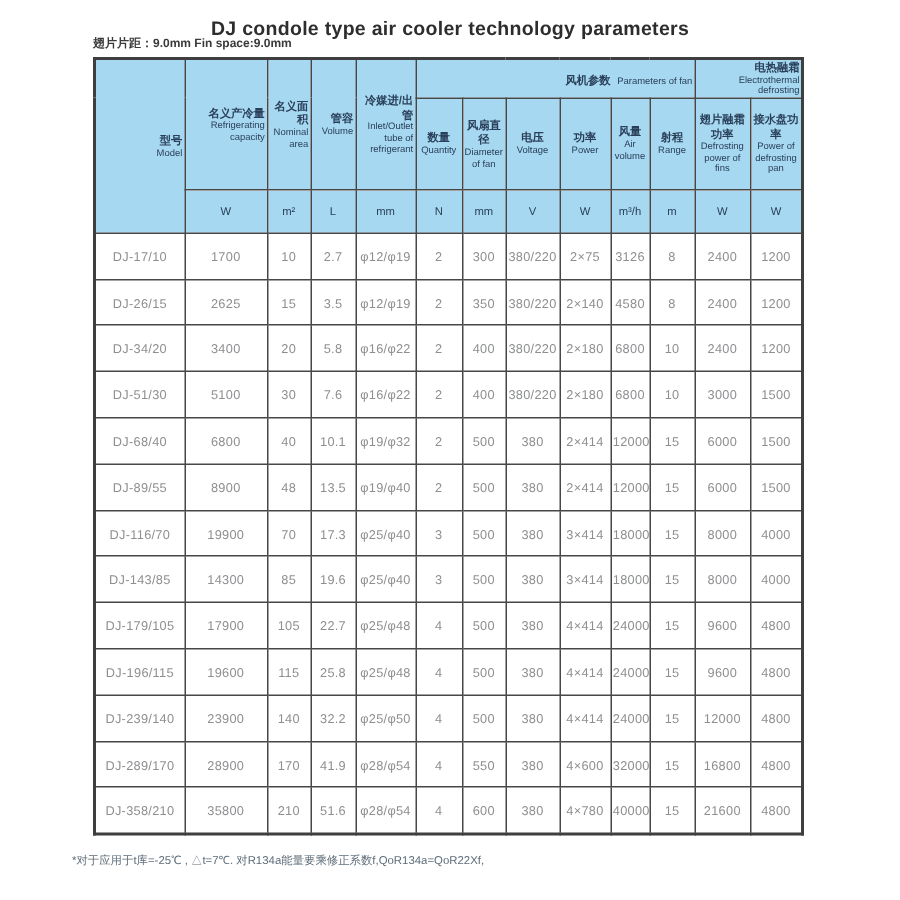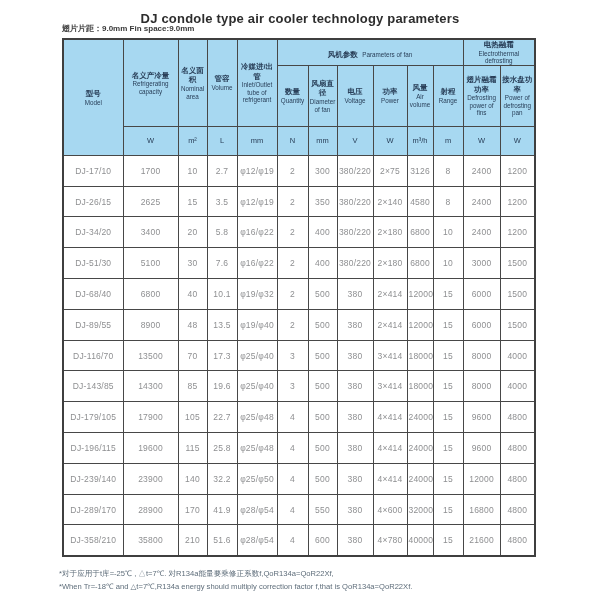--- a/index.html
+++ b/index.html
@@ -38,36 +38,36 @@
     text-align:center;
     vertical-align:middle;
     padding:0 1px;
     overflow:hidden;
   }
   .spec thead th {
     background:#a7d8f1;
     color:#2a405a;
     font-weight:normal;
   }
-  .row-group th { height:24px; }
+  .row-group th { height:24px;text-align:right; }
   .row-sub th   { height:60px; }
   .row-unit th  { height:28px; font-size:7.5px; font-weight:bold; }
   .cn { display:block; font-size:7.5px; font-weight:bold; line-height:1.3; }
   .en { display:block; font-size:6.3px; line-height:1.2; }
   .inline-pair .cn, .inline-pair .en { display:inline; }
   .spec tbody td {
     height:29.8px;
     font-size:8.5px;
     color:#8e8f91;
     background:#ffffff;
     letter-spacing:0.2px;
   }
   .footnotes {
     position:absolute;
-    left:59px; top:567px;
+    left:48px; top:567px;
     width:490px;
     font-size:7.6px;
     color:#5e6d7a;
     line-height:1.75;
   }
   .footnotes div { white-space:nowrap; }
 </style>
 </head>
 <body>
 
@@ -256,21 +256,21 @@
         <td>500</td>
         <td>380</td>
         <td>2×414</td>
         <td>12000</td>
         <td>15</td>
         <td>6000</td>
         <td>1500</td>
       </tr>
       <tr>
         <td>DJ-116/70</td>
-        <td>13500</td>
+        <td>19900</td>
         <td>70</td>
         <td>17.3</td>
         <td>φ25/φ40</td>
         <td>3</td>
         <td>500</td>
         <td>380</td>
         <td>3×414</td>
         <td>18000</td>
         <td>15</td>
         <td>8000</td>
@@ -364,14 +364,13 @@
         <td>40000</td>
         <td>15</td>
         <td>21600</td>
         <td>4800</td>
       </tr>
     </tbody>
 </table>
 
 <div class="footnotes">
   <div>*对于应用于t库=-25℃ , △t=7℃.  对R134a能量要乘修正系数f,QoR134a=QoR22Xf,</div>
-  <div>*When Tr=-18℃ and △t=7℃,R134a energy should multiply correction factor f,that is QoR134a=QoR22Xf.</div>
 </div>
 
 </body></html>

